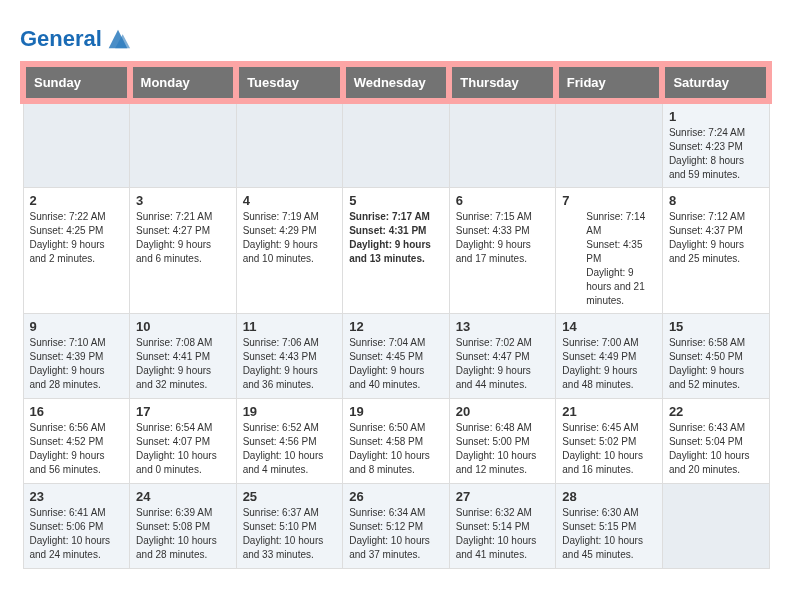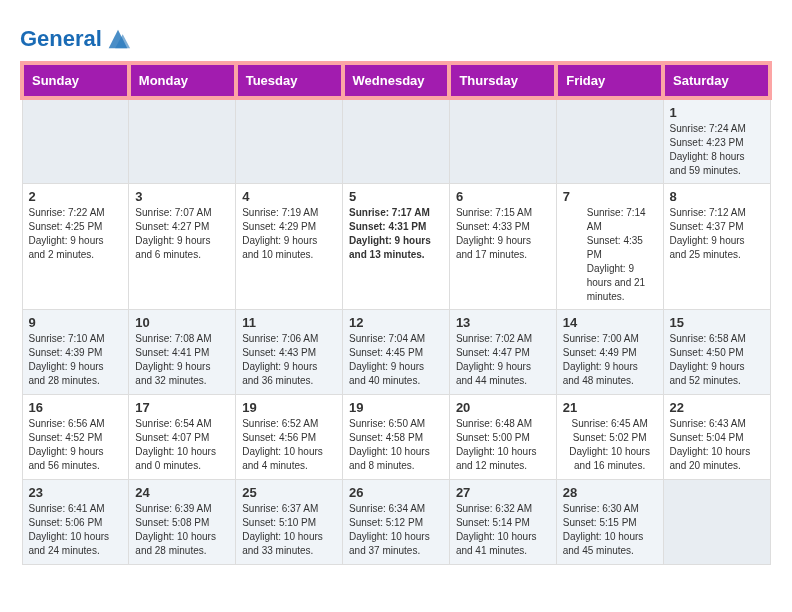--- a/index.html
+++ b/index.html
@@ -46,26 +46,26 @@
     .calendar-subtitle {
       font-size: 16px;
       color: #555;
     }
     .calendar-table {
       width: 100%;
       border-collapse: collapse;
       border: 1px solid #ccc;
     }
     .calendar-table th {
-      background-color: #a21caf;
+      background-color: #737373;
       color: #fff;
       text-align: left;
       padding: 8px 8px;
       font-size: 13px;
-      border: 4px solid #fca5a5;
+      border: 6px solid #fca5a5;
     }
     .calendar-table td {
       width: 14.28%;
       vertical-align: top;
       padding: 5px 6px;
       border: 1px solid #ddd;
       background: #fff;
       height: 85px;
     }
     .calendar-table td.empty {
@@ -143,21 +143,21 @@
       </tr>
       <tr>
         <td>
           <span class="day-number">2</span>
           <div class="day-info" style="white-space: pre-line;">Sunrise: 7:22 AM
 Sunset: 4:25 PM
 Daylight: 9 hours and 2 minutes.</div>
         </td>
         <td>
           <span class="day-number">3</span>
-          <div class="day-info" style="white-space: pre-line;">Sunrise: 7:07 AM
+          <div class="day-info" style="white-space: pre-line;">Sunrise: 7:21 AM
 Sunset: 4:27 PM
 Daylight: 9 hours and 6 minutes.</div>
         </td>
         <td>
           <span class="day-number">4</span>
           <div class="day-info" style="white-space: pre-line;">Sunrise: 7:19 AM
 Sunset: 4:29 PM
 Daylight: 9 hours and 10 minutes.</div>
         </td>
         <td>
@@ -255,21 +255,21 @@
 Daylight: 10 hours and 8 minutes.</div>
         </td>
         <td>
           <span class="day-number">20</span>
           <div class="day-info" style="white-space: pre-line;">Sunrise: 6:48 AM
 Sunset: 5:00 PM
 Daylight: 10 hours and 12 minutes.</div>
         </td>
         <td>
           <span class="day-number">21</span>
-          <div class="day-info" style="white-space: pre-line; text-align: center;">Sunrise: 6:45 AM
+          <div class="day-info" style="white-space: pre-line;">Sunrise: 6:45 AM
 Sunset: 5:02 PM
 Daylight: 10 hours and 16 minutes.</div>
         </td>
         <td>
           <span class="day-number">22</span>
           <div class="day-info" style="white-space: pre-line;">Sunrise: 6:43 AM
 Sunset: 5:04 PM
 Daylight: 10 hours and 20 minutes.</div>
         </td>
       </tr>

